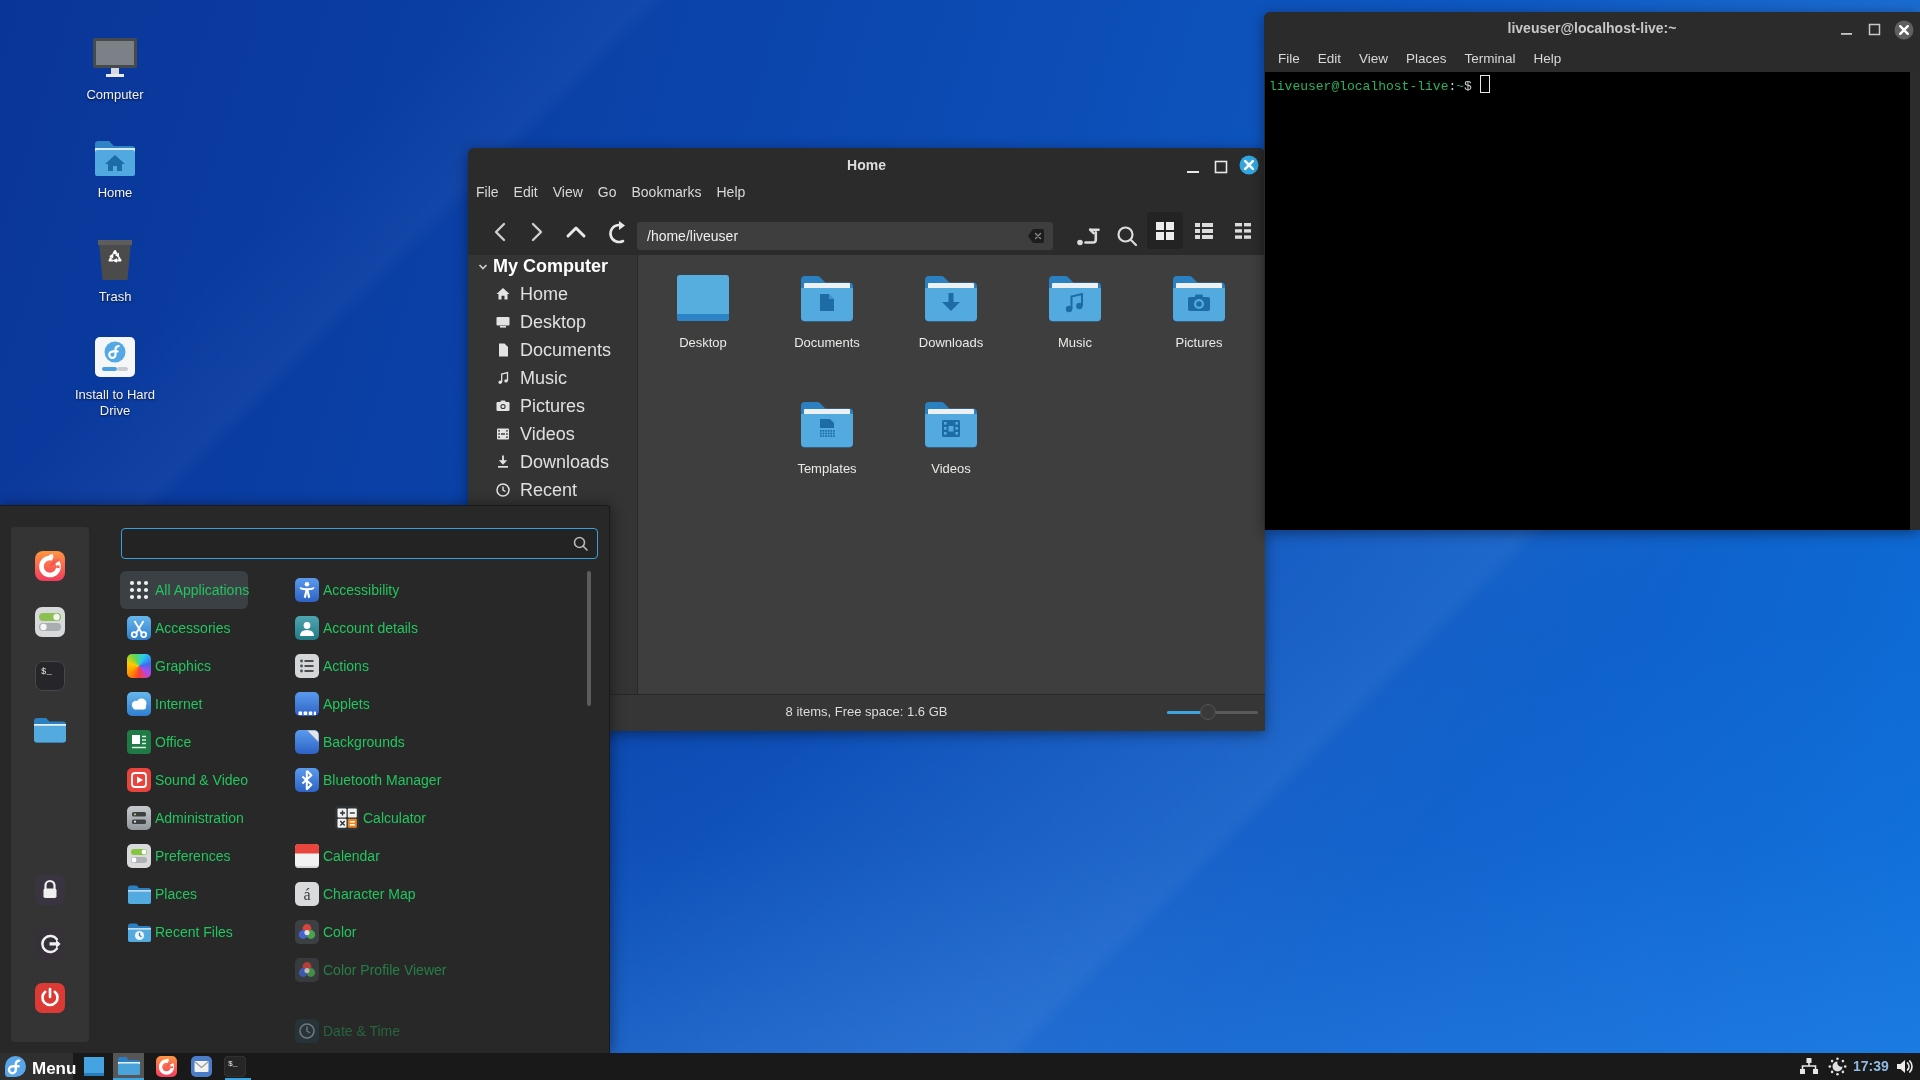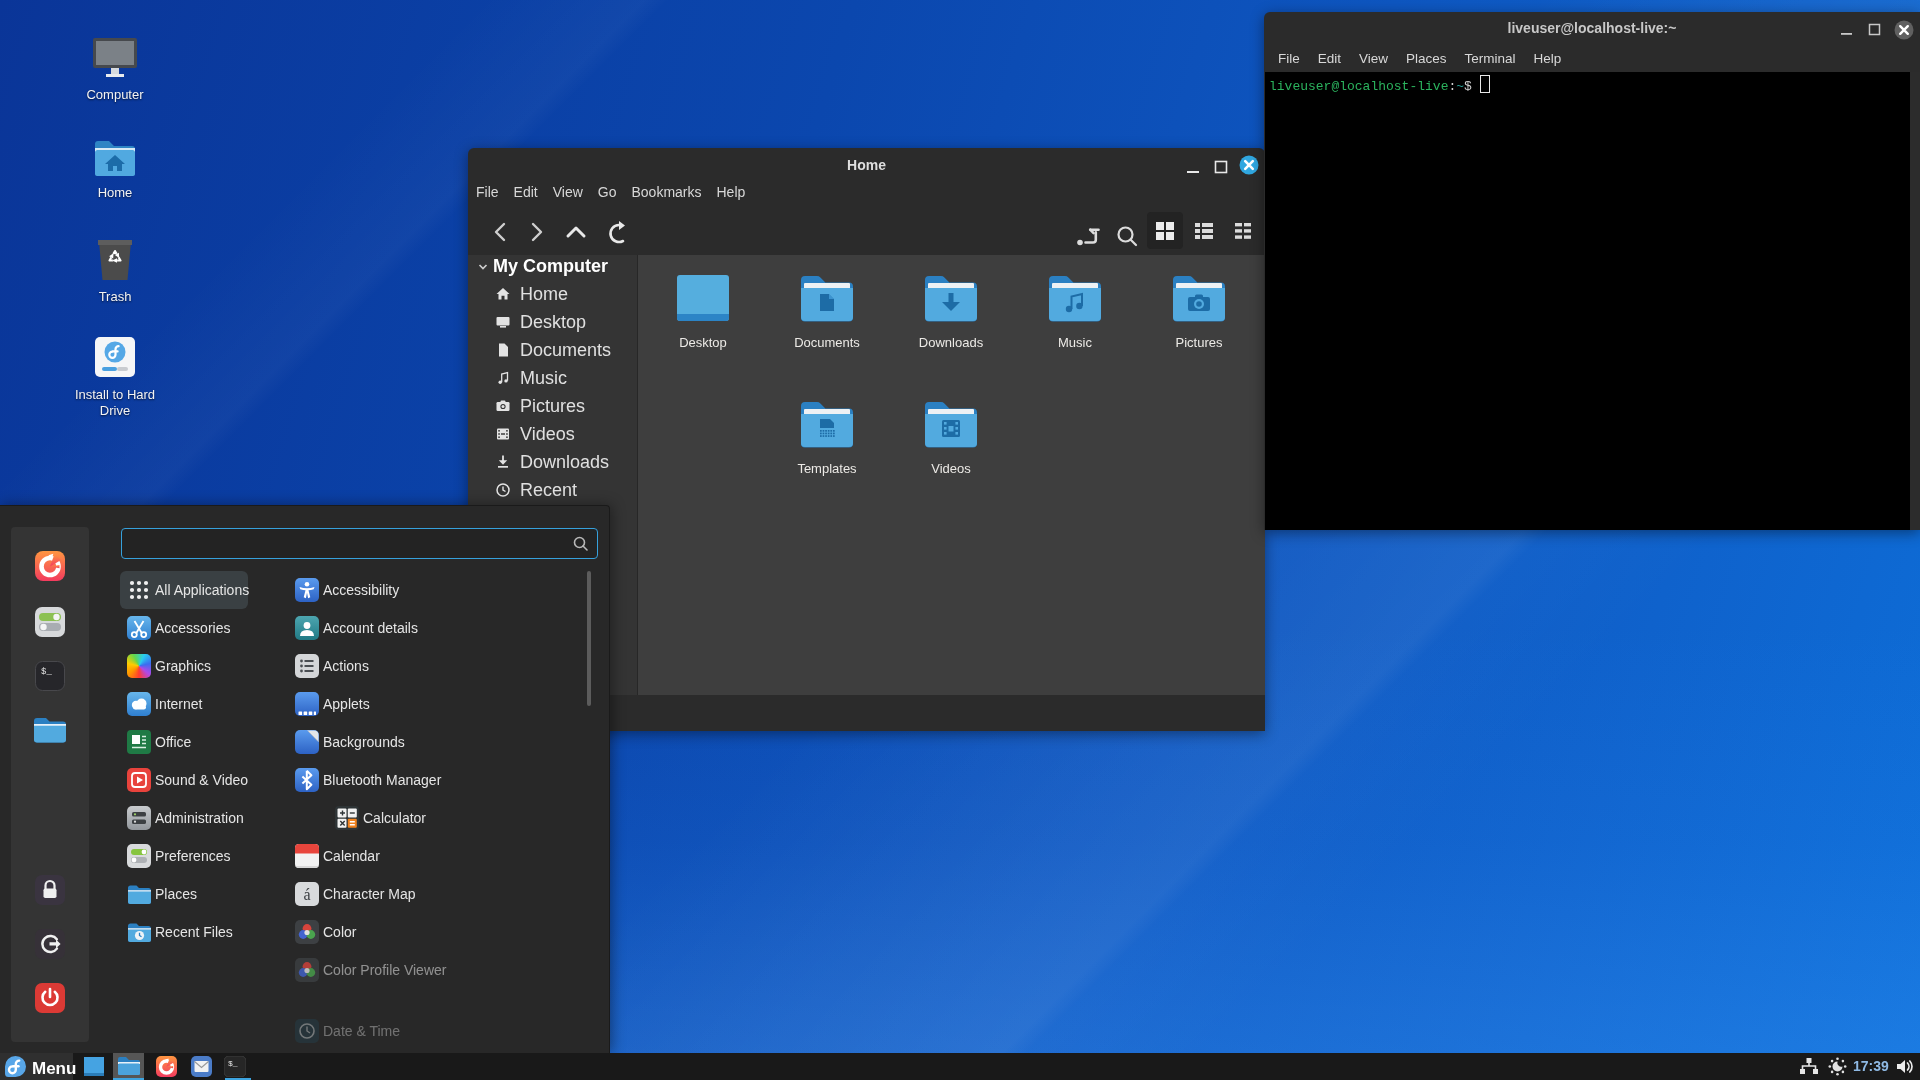--- a/index.html
+++ b/index.html
@@ -31,21 +31,21 @@
 
 #term{left:1264px;top:12px;width:656px;height:518px;border-radius:6px 0 0 0;}
 #t-body{position:absolute;left:1px;top:60px;right:10px;bottom:0;background:#000;}
 #t-sb{position:absolute;right:0px;top:60px;width:10px;bottom:0;background:#2c2c2c;}
 .mono{font-family:"Liberation Mono",monospace;font-size:13px;}
 
 #menu{left:0;top:505px;width:610px;height:548px;background:#282828;border:1px solid #1a1a1a;border-left:none;border-bottom:none;border-radius:0 4px 0 0;box-shadow:2px 0 14px rgba(0,0,0,.4);box-sizing:border-box;}
 #m-side{position:absolute;left:11px;top:21px;width:78px;height:515px;background:#343434;border-radius:4px;}
 .mico{position:absolute;left:50%;transform:translateX(-50%);}
 #m-search{position:absolute;left:121px;top:22px;width:477px;height:31px;background:#232323;border:1px solid #36a1dc;border-radius:4px;box-sizing:border-box;}
-.cat,.app{position:absolute;height:52px;color:#e5e5e5;font-size:14px;line-height:38px;white-space:nowrap;}
+.cat,.app{position:absolute;height:52px;color:#22c55e;font-size:14px;line-height:38px;white-space:nowrap;}
 .cat{left:127px;}
 .app{left:295px;}
 .cat .ic,.app .ic{position:absolute;top:7px;width:24px;height:24px;}
 .cat .tx{margin-left:28px;}
 .app .tx{margin-left:28px;}
 
 #bar{left:0;top:1053px;width:1920px;height:27px;background:#191919;}
 </style>
 </head>
 <body>
@@ -120,20 +120,26 @@
     <span>File</span><span>Edit</span><span>View</span><span>Go</span><span>Bookmarks</span><span>Help</span>
   </div>
 
   <svg class="abs" style="left:10px;top:69px;" width="230" height="30">
     <path d="M26 7 l-8 8 l8 8" stroke="#cfcfcf" stroke-width="2.4" fill="none" stroke-linecap="round" stroke-linejoin="round"></path>
     <path d="M55 7 l8 8 l-8 8" stroke="#cfcfcf" stroke-width="2.4" fill="none" stroke-linecap="round" stroke-linejoin="round"></path>
     <path d="M90 19 l8-8 l8 8" stroke="#e8e8e8" stroke-width="3" fill="none" stroke-linecap="round" stroke-linejoin="round"></path>
     <path d="M141 8 a8.5 8.5 0 1 0 4 16" stroke="#e8e8e8" stroke-width="2.6" fill="none" stroke-linecap="round"></path>
     <path d="M141 4 l6 4.5 l-6 4.5 z" fill="#e8e8e8"></path>
   </svg>
+  <div class="abs" style="left:169px;top:74px;width:416px;height:28px;background:#3e3e3e;border-radius:3px;color:#efefef;font-size:14px;line-height:28px;padding-left:10px;box-sizing:border-box;">/home/liveuser
+    <svg class="abs" style="right:8px;top:5px;" width="18" height="18" viewBox="0 0 18 18">
+        <path d="M6 2 h9 a2 2 0 0 1 2 2 v10 a2 2 0 0 1 -2 2 h-9 l-5 -7 z" fill="#1d1d1d"></path>
+        <path d="M8.5 6.5 l5 5 M13.5 6.5 l-5 5" stroke="#888" stroke-width="1.4" stroke-linecap="round"></path>
+      </svg>
+  </div>
   <svg class="abs" style="left:605px;top:73px;" width="30" height="30" viewBox="0 0 30 30">
     <circle cx="7" cy="21.5" r="2.8" fill="#dcdcdc"></circle>
     <path d="M12.5 21.5 h7.5 a2.8 2.8 0 0 0 2.8 -2.8 v-7.5" stroke="#dcdcdc" stroke-width="2.6" fill="none" stroke-linecap="round"></path>
     <path d="M17.5 8.7 h8" stroke="#dcdcdc" stroke-width="2.6" stroke-linecap="round"></path>
     <path d="M17.2 8.7 l3.4 3.4" stroke="#dcdcdc" stroke-width="2.6" stroke-linecap="round"></path>
   </svg>
   <svg class="abs" style="left:645px;top:74px;" width="28" height="28" viewBox="0 0 28 28">
     <circle cx="12.5" cy="12.5" r="7" fill="none" stroke="#dcdcdc" stroke-width="2.2"></circle>
     <path d="M17.5 17.5 l5.5 5.5" stroke="#dcdcdc" stroke-width="2.2" stroke-linecap="round"></path>
   </svg>
@@ -301,20 +307,26 @@
             <rect x="21" y="34" width="2.6" height="2.6"></rect>
             <rect x="32.4" y="24" width="2.6" height="2.6"></rect>
             <rect x="32.4" y="29" width="2.6" height="2.6"></rect>
             <rect x="32.4" y="34" width="2.6" height="2.6"></rect>
             <rect x="25.5" y="28" width="5" height="5.5"></rect>
           </g>
         </svg>
         <div style="margin-top:11px;">Videos</div>
       </div>
 </div>
+  <div id="f-status">
+    <div style="position:absolute;left:0;right:0;top:0;bottom:0;text-align:center;line-height:34px;">8 items, Free space: 1.6 GB</div>
+    <div class="abs" style="left:699px;top:16px;width:91px;height:3px;background:#5a5a5a;border-radius:2px;"></div>
+    <div class="abs" style="left:699px;top:16px;width:40px;height:3px;background:#3da4e0;border-radius:2px;"></div>
+    <div class="abs" style="left:732px;top:9px;width:16px;height:16px;background:#3a3a3a;border:1px solid #555;border-radius:50%;box-sizing:border-box;"></div>
+  </div>
 </div>
 
 <div id="term" class="win">
   <div class="ttl" style="top:8px;left:0;width:656px;color:#c8c8c8;">liveuser@localhost-live:~</div>
   <svg class="abs" style="left:572px;top:7px;" width="22" height="22">
       <rect x="5" y="14" width="11" height="1.8" fill="#c8c8c8"></rect>
     </svg>
   <svg class="abs" style="left:600px;top:7px;" width="22" height="22">
       <rect x="5.5" y="5.5" width="10" height="10" fill="none" stroke="#c8c8c8" stroke-width="1.5"></rect>
     </svg>

